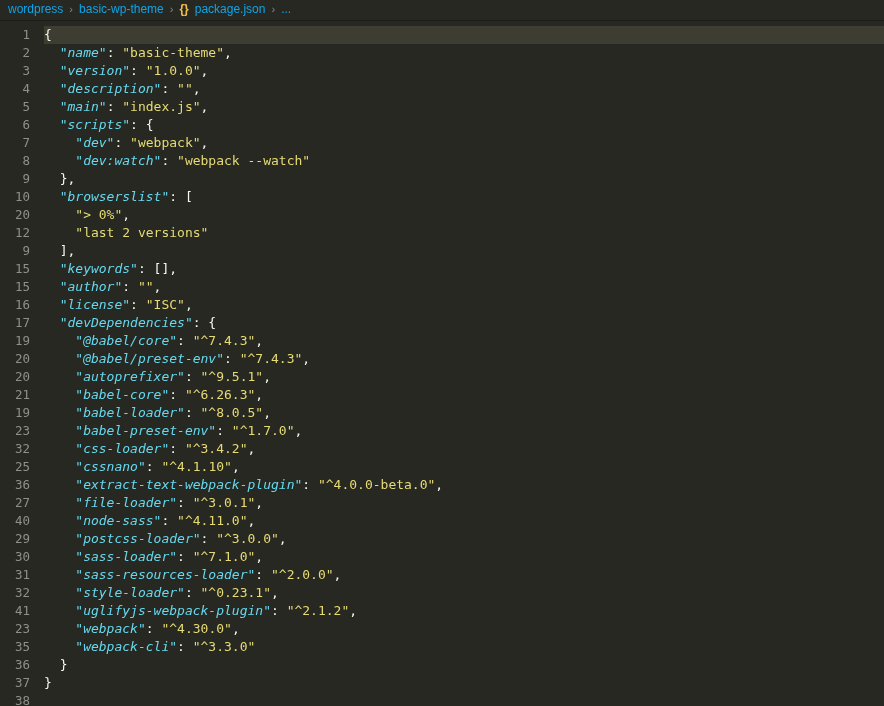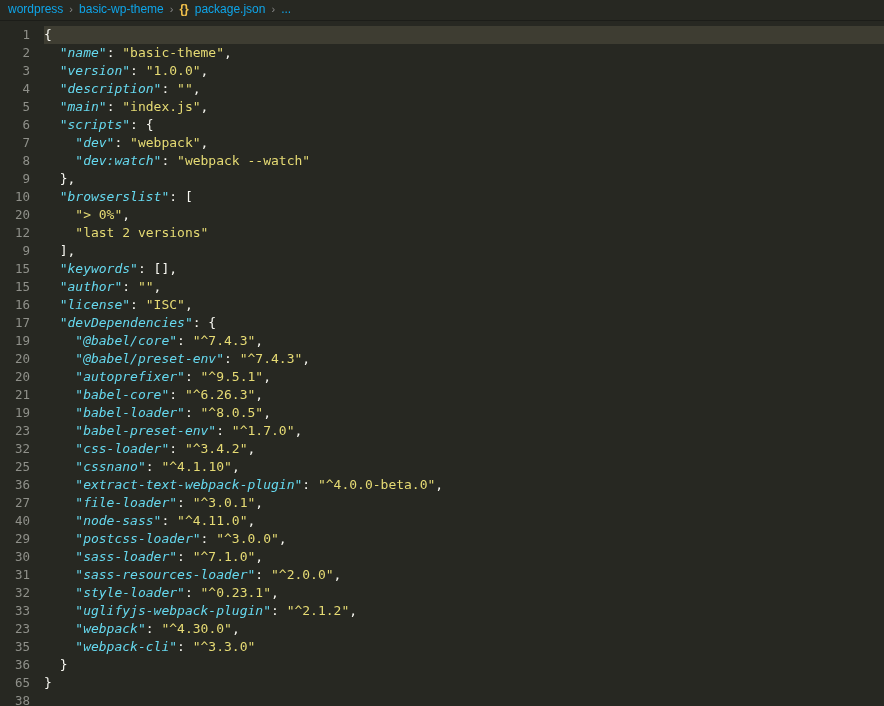--- a/index.html
+++ b/index.html
@@ -92,25 +92,25 @@
       <div>23</div>
       <div>32</div>
       <div>25</div>
       <div>36</div>
       <div>27</div>
       <div>40</div>
       <div>29</div>
       <div>30</div>
       <div>31</div>
       <div>32</div>
-      <div>33</div>
+      <div>41</div>
       <div>23</div>
       <div>35</div>
       <div>36</div>
-      <div>65</div>
+      <div>37</div>
       <div>38</div>
     </div>
   <div class="code" id="code">
       <div class="line hl"><span class="p">{</span></div>
       <div class="line">  <span class="k">"name"</span><span class="p">: </span><span class="s">"basic-theme"</span><span class="p">,</span></div>
       <div class="line">  <span class="k">"version"</span><span class="p">: </span><span class="s">"1.0.0"</span><span class="p">,</span></div>
       <div class="line">  <span class="k">"description"</span><span class="p">: </span><span class="s">""</span><span class="p">,</span></div>
       <div class="line">  <span class="k">"main"</span><span class="p">: </span><span class="s">"index.js"</span><span class="p">,</span></div>
       <div class="line">  <span class="k">"scripts"</span><span class="p">: {</span></div>
       <div class="line">    <span class="k">"dev"</span><span class="p">: </span><span class="s">"webpack"</span><span class="p">,</span></div>

